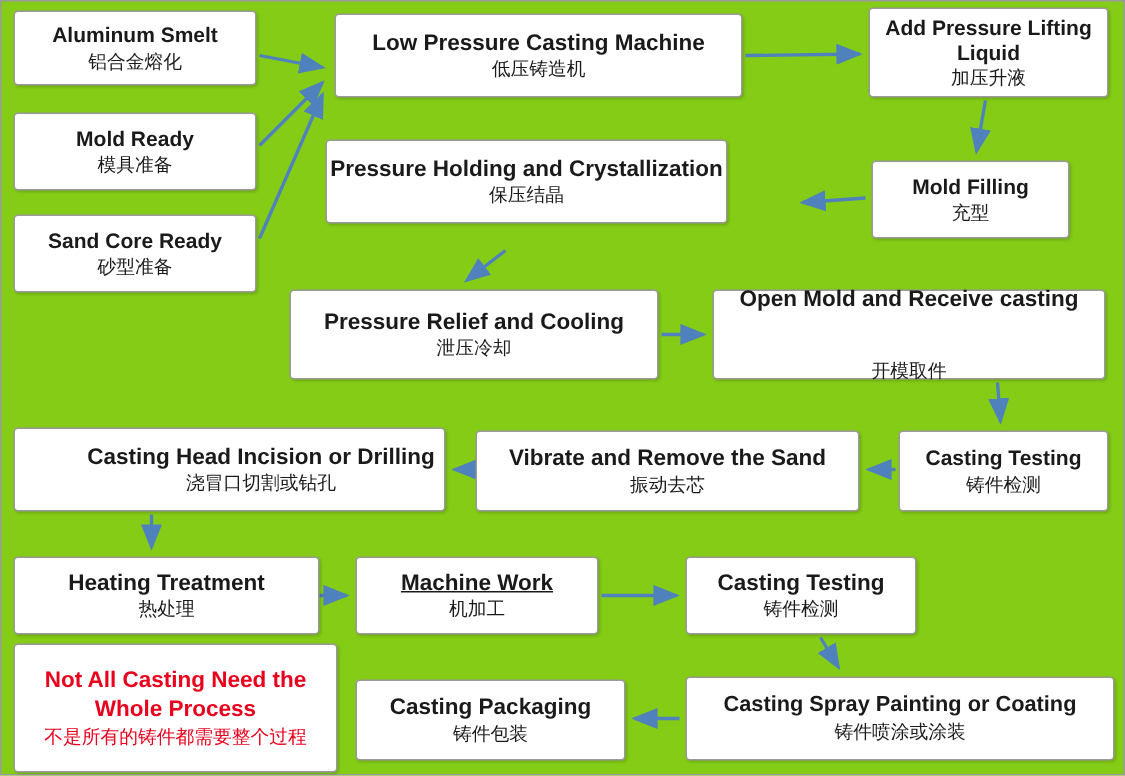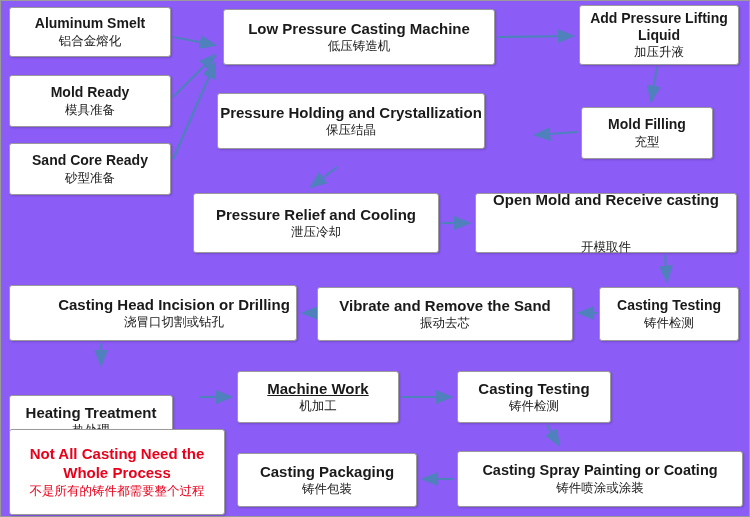--- a/index.html
+++ b/index.html
@@ -12,21 +12,21 @@
     background: #ffffff;
     font-family: "Liberation Sans", sans-serif;
     overflow: hidden;
   }
   #canvas {
     position: relative;
     width: 750px;
     height: 517px;
     border: 1px solid #9a9a9a;
     box-sizing: border-box;
-    background: #8b5cf6;
+    background: #84cc16;
   }
   svg.arrows {
     position: absolute;
     left: 0;
     top: 0;
     width: 750px;
     height: 517px;
     pointer-events: none;
   }
   .node {
@@ -151,21 +151,21 @@
   <div class="node" style="left:316px;top:286px;width:256px;height:54px;">
     <div class="en" style="font-size:15px;">Vibrate and Remove the Sand</div>
     <div class="cn">振动去芯</div>
   </div>
 
   <div class="node" style="left:8px;top:284px;width:288px;height:56px;padding-left:46px;">
     <div class="en" style="font-size:15px;">Casting Head Incision or Drilling</div>
     <div class="cn">浇冒口切割或钻孔</div>
   </div>
 
-  <div class="node" style="left:8px;top:370px;width:164px;height:52px;margin-top:24px;">
+  <div class="node" style="left:8px;top:370px;width:204px;height:52px;">
     <div class="en" style="font-size:15px;">Heating  Treatment</div>
     <div class="cn">热处理</div>
   </div>
 
   <div class="node" style="left:236px;top:370px;width:162px;height:52px;">
     <div class="en" style="font-size:15px;text-decoration:underline;">Machine Work</div>
     <div class="cn">机加工</div>
   </div>
 
   <div class="node" style="left:456px;top:370px;width:154px;height:52px;">

